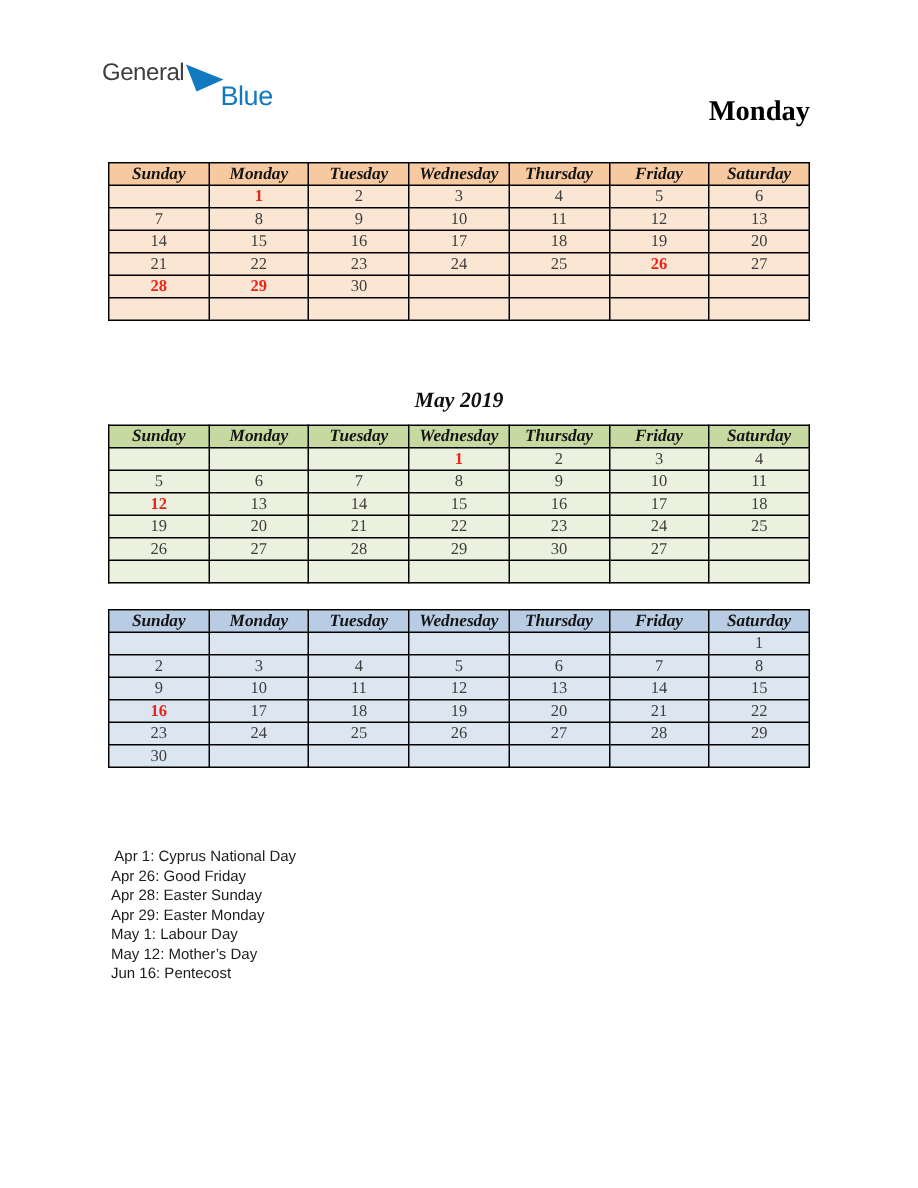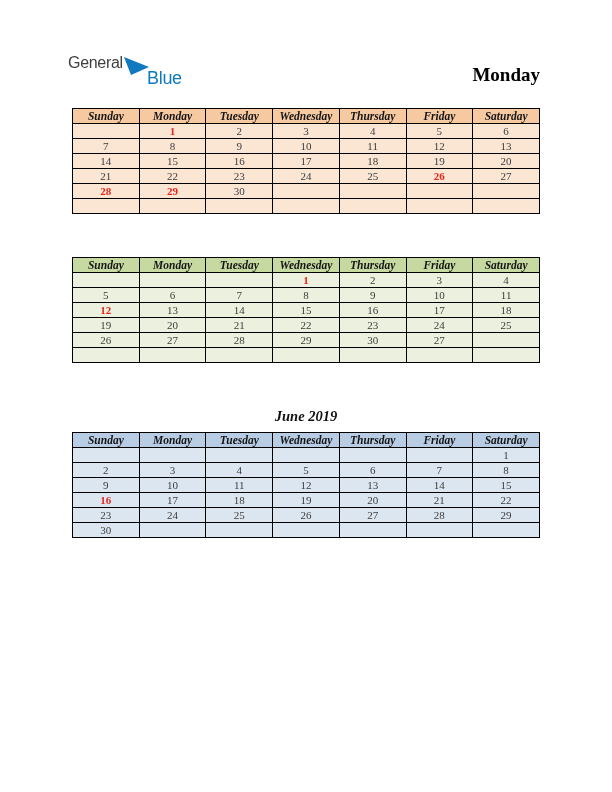--- a/index.html
+++ b/index.html
@@ -7,21 +7,21 @@
     --logo-blue:#1079bf;
     --logo-dark:#3e3e40;
   }
   *{box-sizing:border-box;}
   html,body{margin:0;padding:0;background:#ffffff;}
   .page{
     position:relative;width:612px;height:792px;background:#ffffff;
     overflow:hidden;font-family:"Liberation Sans",sans-serif;
   }
   
-  .logo{position:absolute;left:68px;top:54px;width:110px;}
+  .logo{position:absolute;left:68px;top:40px;width:110px;}
   .logo-top{display:flex;align-items:flex-start;height:17px;}
   .logo-general{font-size:16px;color:var(--logo-dark);letter-spacing:-0.3px;line-height:17px;}
   .logo-triangle{margin-left:1px;margin-top:2px;}
   .logo-triangle polygon{fill:var(--logo-blue);}
   .logo-blue{font-size:18px;color:var(--logo-blue);line-height:16px;margin-left:79px;margin-top:-1px;letter-spacing:-0.3px;}
   
   .country{
     position:absolute;top:64px;right:72px;
     font-family:"Liberation Serif",serif;font-weight:700;font-size:19px;color:#000;
   }
@@ -130,20 +130,21 @@
             <td style="background: rgb(251, 229, 211);"></td>
             <td style="background: rgb(251, 229, 211);"></td>
             <td style="background: rgb(251, 229, 211);"></td>
             <td style="background: rgb(251, 229, 211);"></td>
           </tr>
         </tbody>
       </table>
   </div>
 
   <div class="month month-may">
+    <div class="month-title">May 2019</div>
     <table class="cal">
         <thead>
           <tr>
             <th style="background: rgb(198, 217, 160);">Sunday</th>
             <th style="background: rgb(198, 217, 160);">Monday</th>
             <th style="background: rgb(198, 217, 160);">Tuesday</th>
             <th style="background: rgb(198, 217, 160);">Wednesday</th>
             <th style="background: rgb(198, 217, 160);">Thursday</th>
             <th style="background: rgb(198, 217, 160);">Friday</th>
             <th style="background: rgb(198, 217, 160);">Saturday</th>
@@ -202,21 +203,20 @@
             <td style="background: rgb(235, 241, 222);"></td>
             <td style="background: rgb(235, 241, 222);"></td>
             <td style="background: rgb(235, 241, 222);"></td>
             <td style="background: rgb(235, 241, 222);"></td>
           </tr>
         </tbody>
       </table>
   </div>
 
   <div class="month month-june">
-    <div class="month-title">June 2019</div>
     <table class="cal">
         <thead>
           <tr>
             <th style="background: rgb(184, 204, 228);">Sunday</th>
             <th style="background: rgb(184, 204, 228);">Monday</th>
             <th style="background: rgb(184, 204, 228);">Tuesday</th>
             <th style="background: rgb(184, 204, 228);">Wednesday</th>
             <th style="background: rgb(184, 204, 228);">Thursday</th>
             <th style="background: rgb(184, 204, 228);">Friday</th>
             <th style="background: rgb(184, 204, 228);">Saturday</th>
@@ -274,14 +274,23 @@
             <td style="background: rgb(220, 230, 241);"></td>
             <td style="background: rgb(220, 230, 241);"></td>
             <td style="background: rgb(220, 230, 241);"></td>
             <td style="background: rgb(220, 230, 241);"></td>
             <td style="background: rgb(220, 230, 241);"></td>
           </tr>
         </tbody>
       </table>
   </div>
 
+  <div class="holidays">
+      <div> Apr 1: Cyprus National Day</div>
+      <div>Apr 26: Good Friday</div>
+      <div>Apr 28: Easter Sunday</div>
+      <div>Apr 29: Easter Monday</div>
+      <div>May 1: Labour Day</div>
+      <div>May 12: Mother’s Day</div>
+      <div>Jun 16: Pentecost</div>
+    </div>
 
 </div>
 
 </body></html>

